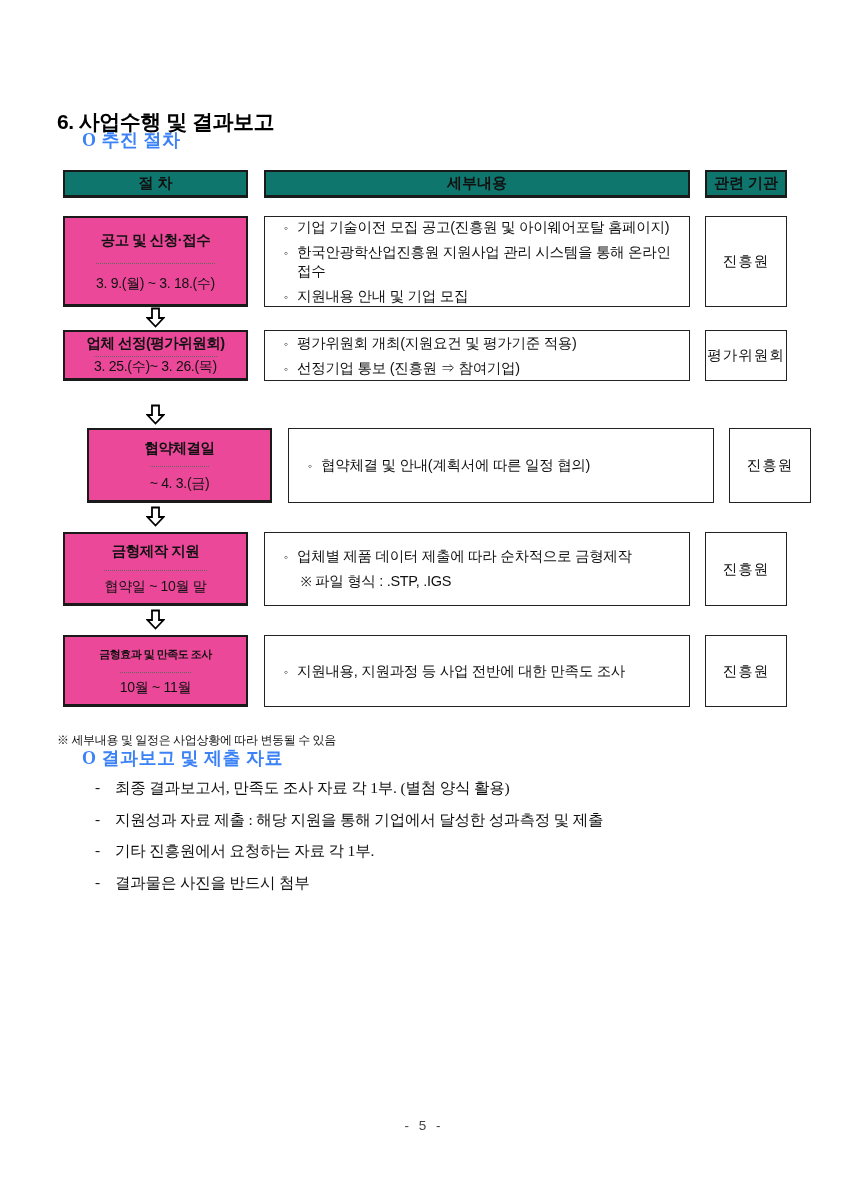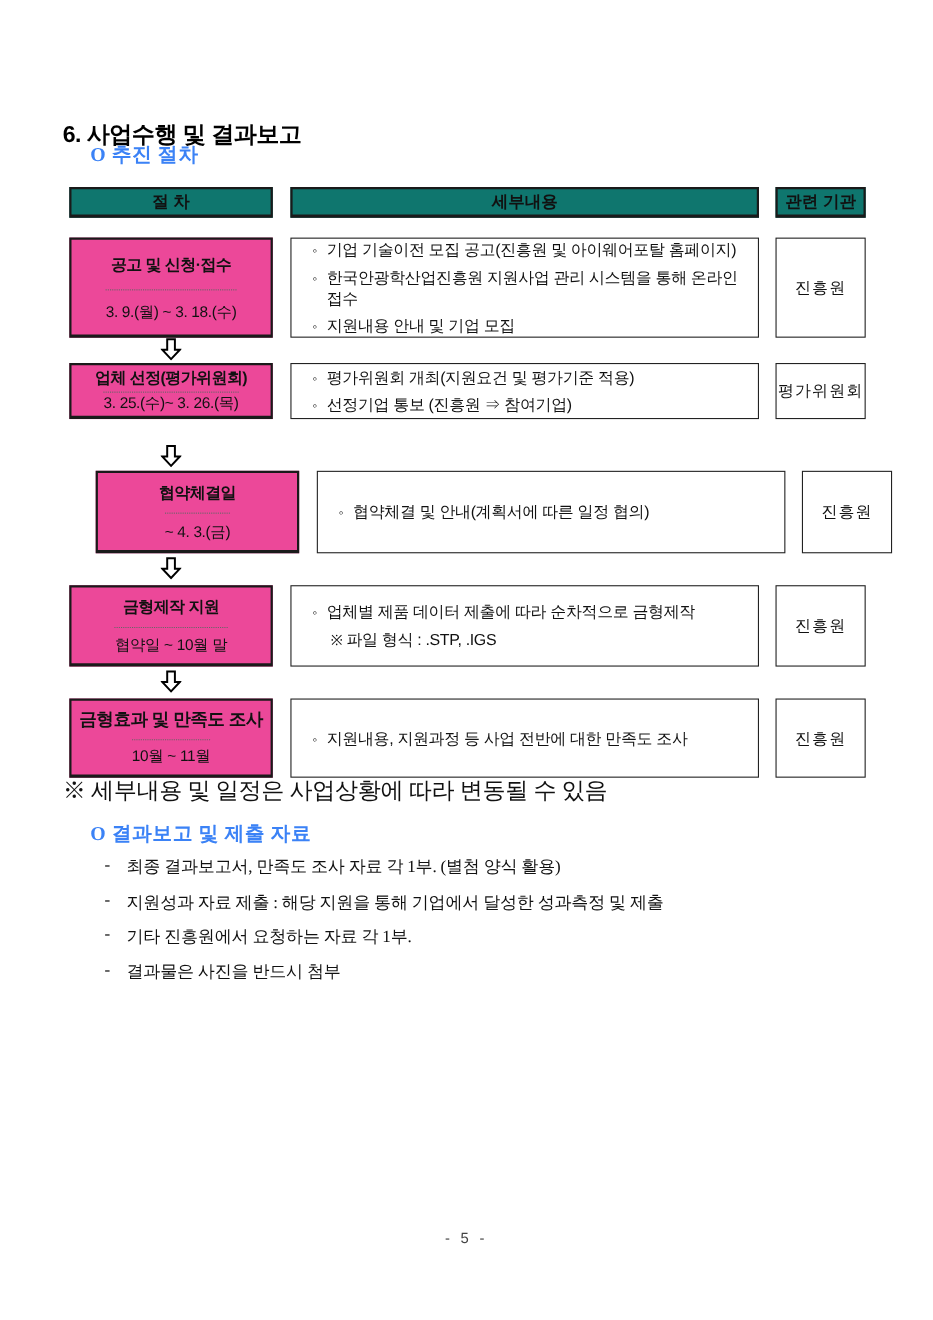--- a/index.html
+++ b/index.html
@@ -91,23 +91,23 @@
     display: flex; align-items: center; justify-content: center;
     font-size: 14.5px;
     letter-spacing: 1px;
     white-space: nowrap;
   }
 
   .arrow { position: absolute; left: 146px; width: 19px; text-align: center; }
 
   .note-line {
     position: absolute;
-    left: 57px; top: 704px;
+    left: 57px; top: 732px;
     font-family: "Liberation Serif", serif;
-    font-size: 21px;
+    font-size: 12px;
     letter-spacing: -0.3px;
   }
   .report-item {
     position: absolute;
     left: 95px;
     font-family: "Liberation Serif", serif;
     font-size: 15.5px;
     letter-spacing: -0.2px;
     display: flex;
   }
@@ -228,21 +228,21 @@
   </div>
 
   <div class="arrow" style="top:609px;">
     <svg width="19" height="21" viewBox="0 0 19 21">
         <path d="M6 1.5 h7 v9.5 h4.5 L9.5 19.5 1.5 11 H6 Z" fill="#ffffff" stroke="#000000" stroke-width="1.8" stroke-linejoin="miter"></path>
       </svg>
   </div>
 
   <div class="flow-row" style="top:635px;height:72px;">
     <div class="proc-box col-proc">
-      <div class="proc-title" style="font-size:16px;">금형효과 및 만족도 조사</div>
+      <div class="proc-title" style="font-size:11px;">금형효과 및 만족도 조사</div>
       <div class="proc-period">10월 ~ 11월</div>
     </div>
     <div class="det-box col-det">
       <div class="dline">
           <span class="bullet">◦</span>
           <span>지원내용, 지원과정 등 사업 전반에 대한 만족도 조사</span>
         </div>
     </div>
     <div class="agc-box col-agc">진흥원</div>
   </div>

